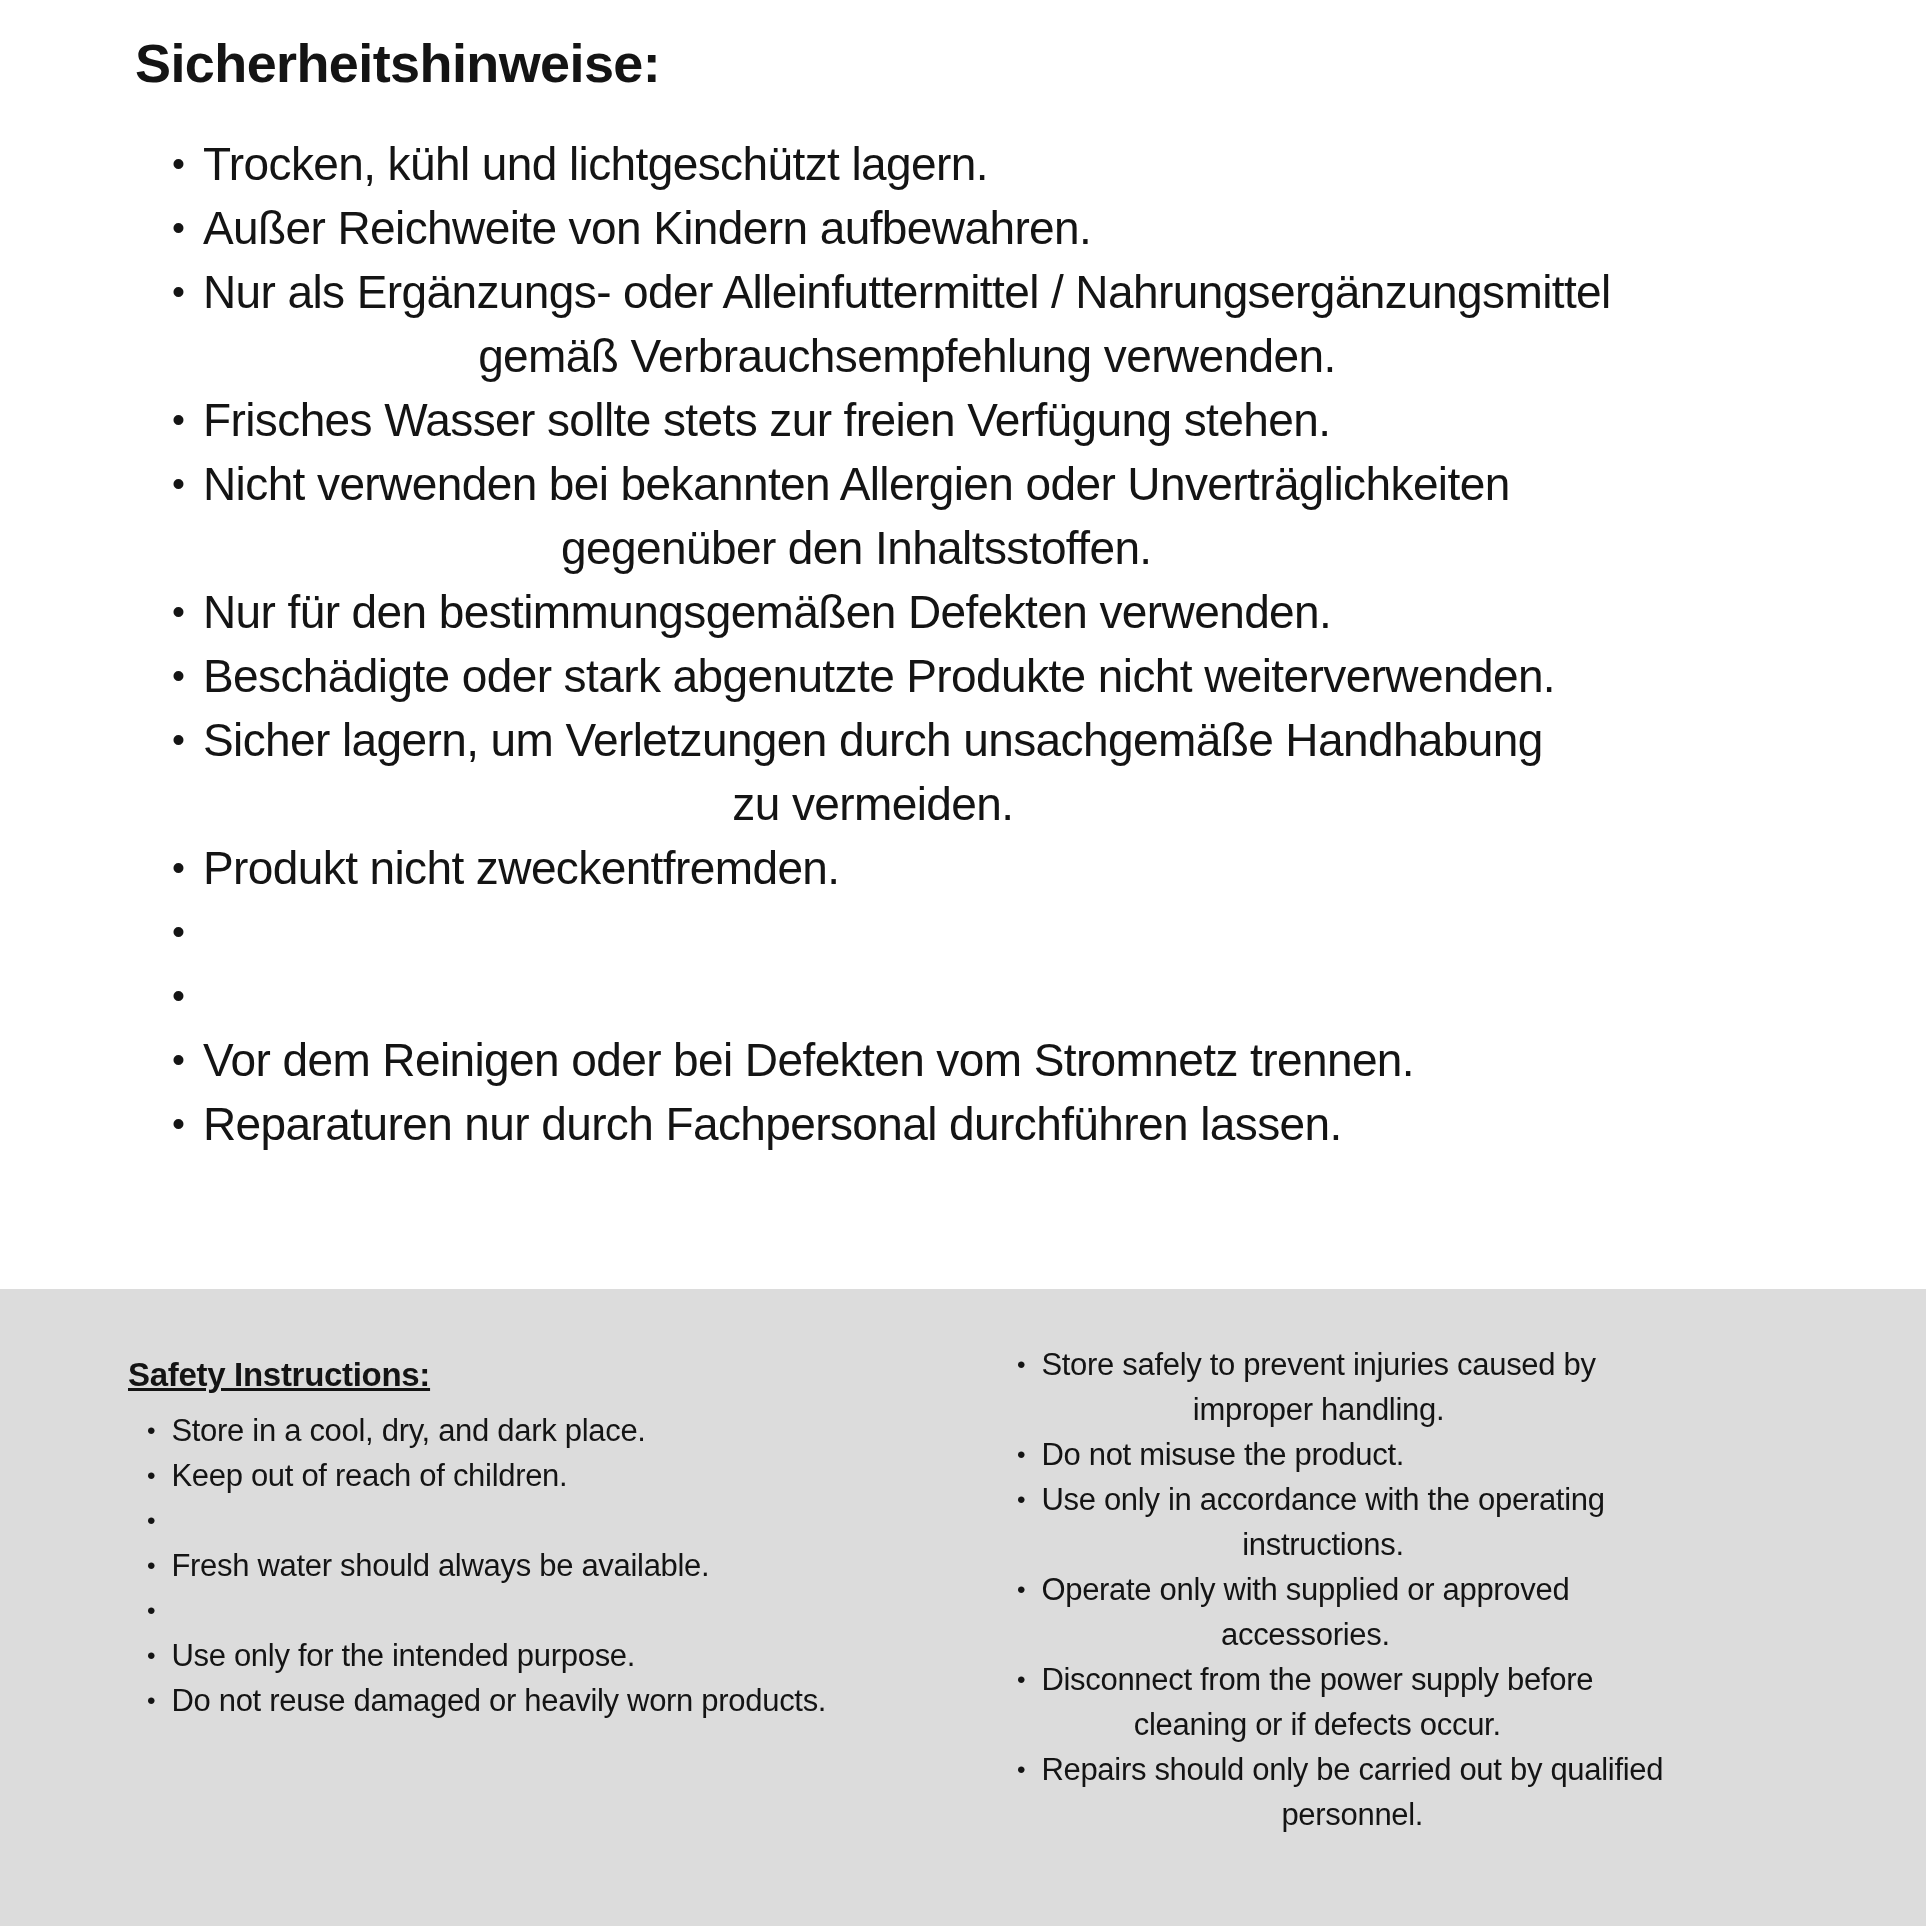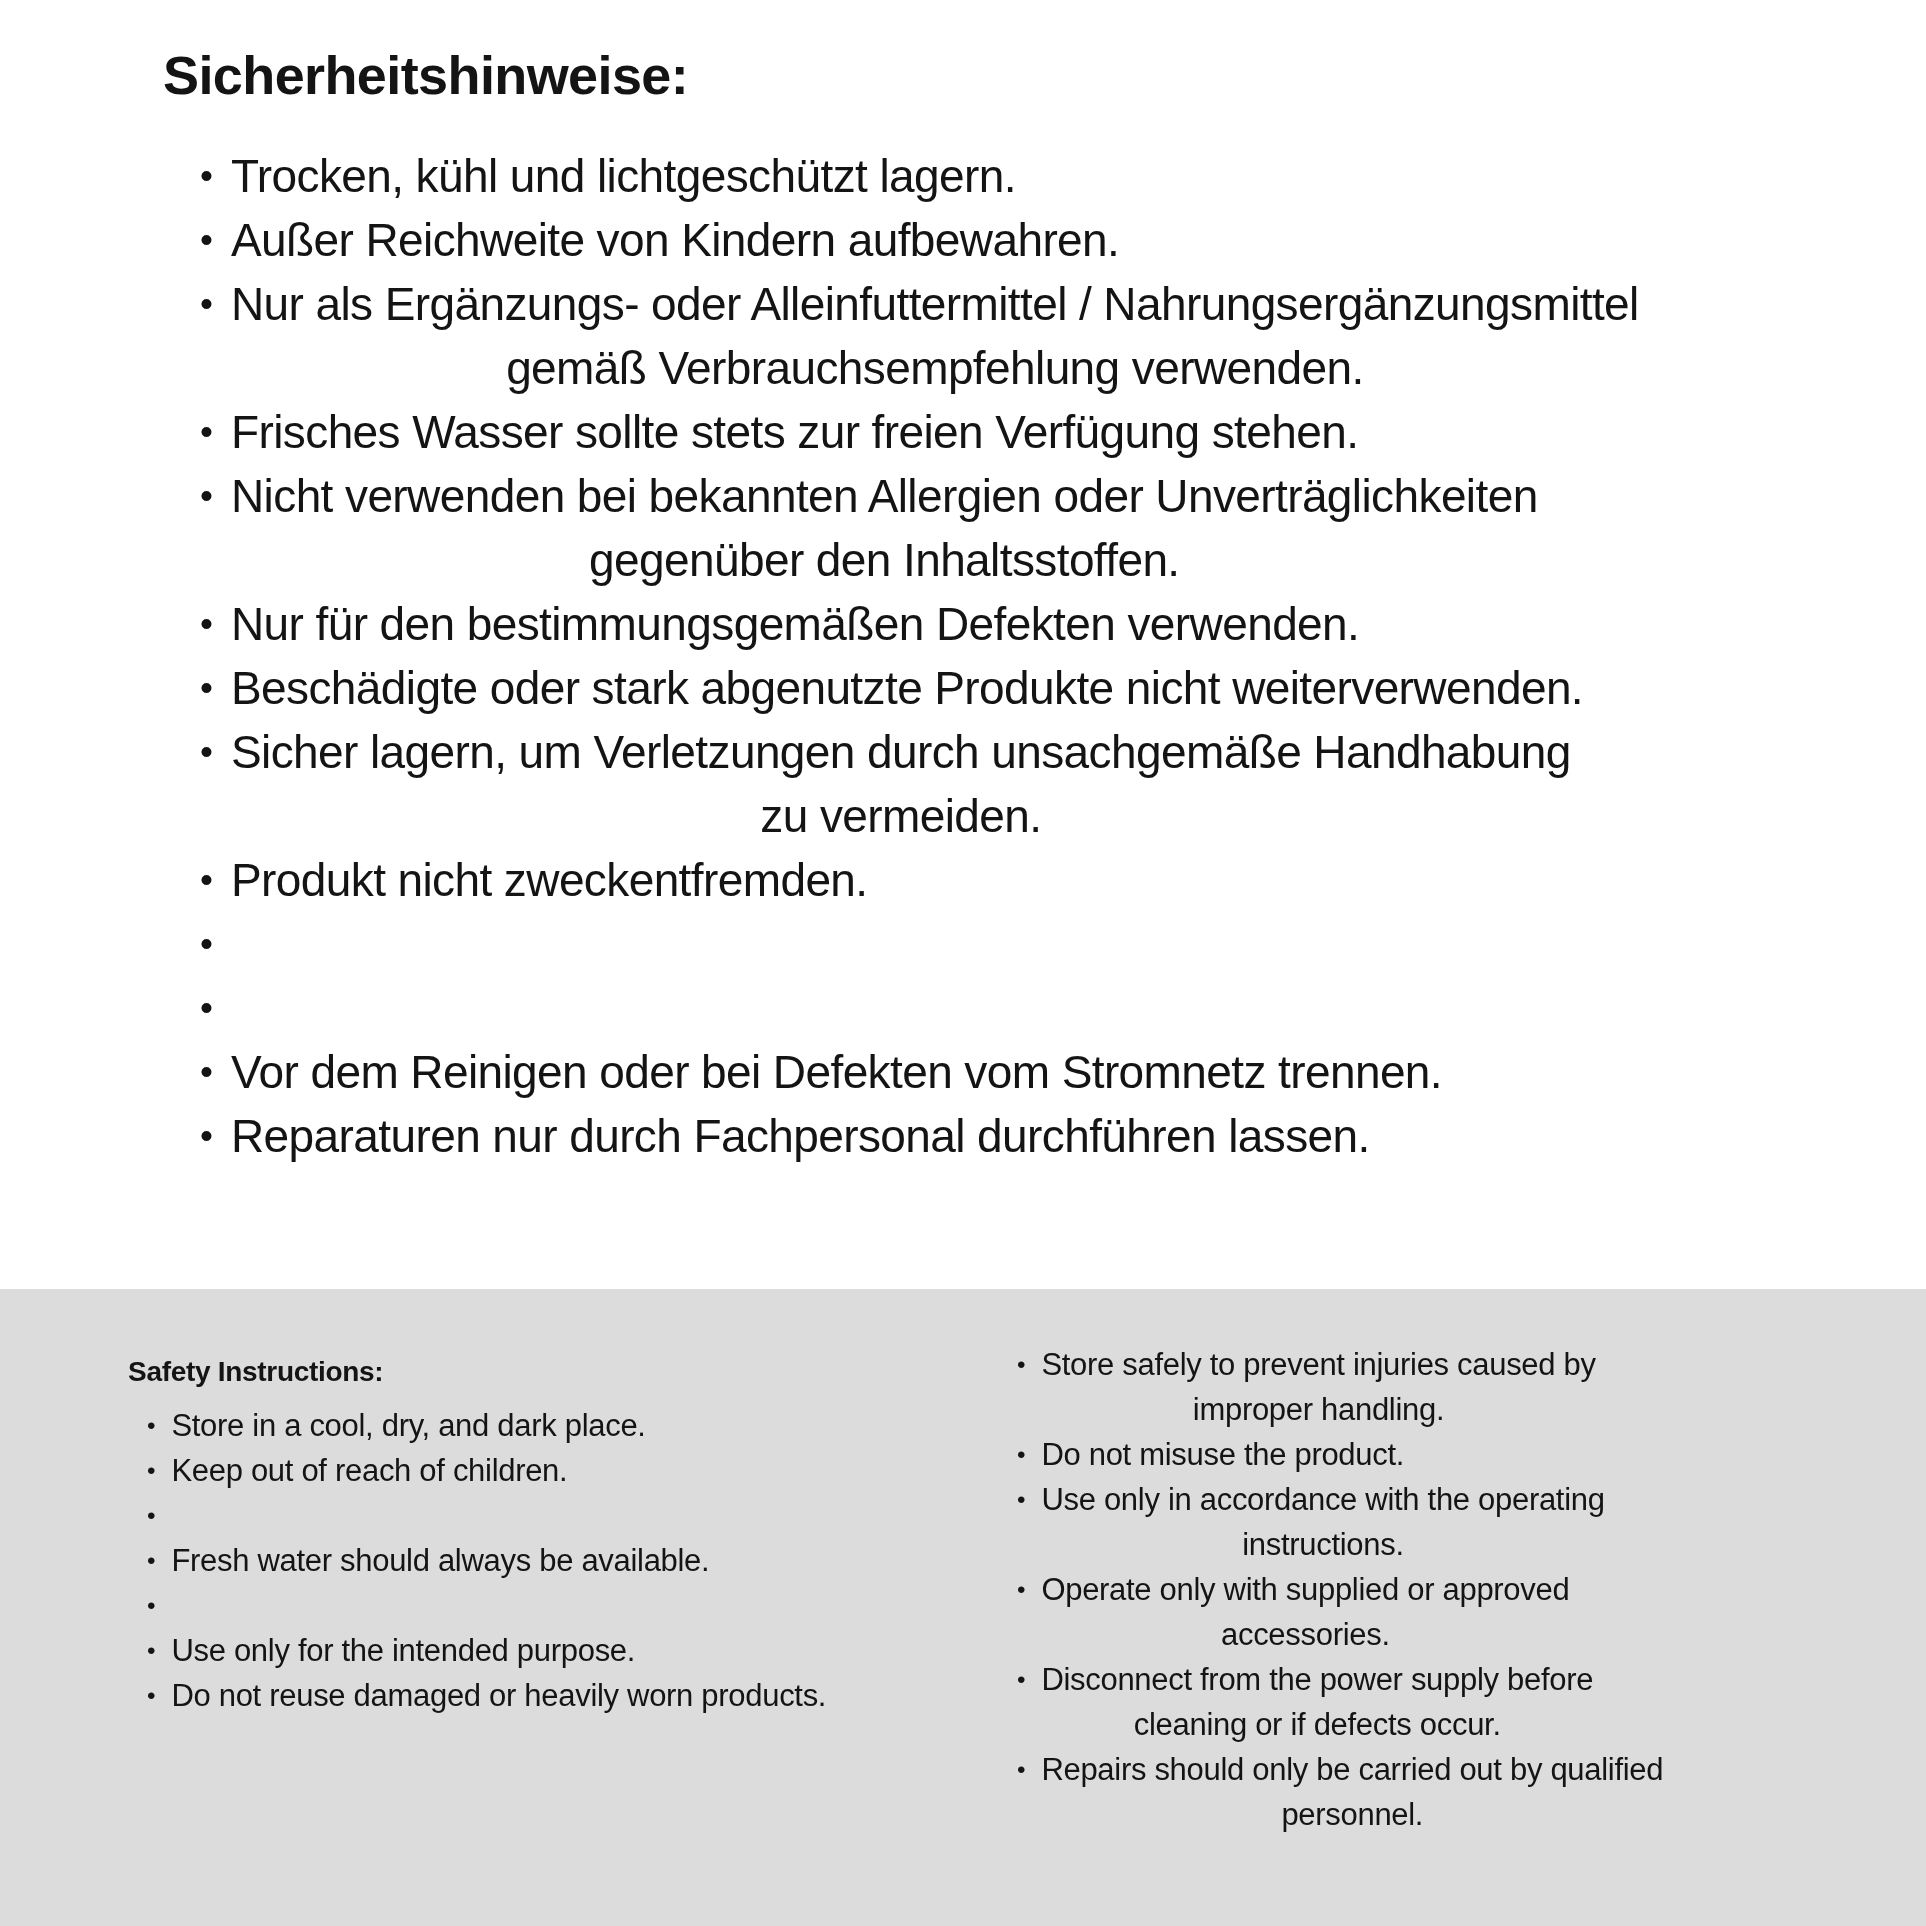--- a/index.html
+++ b/index.html
@@ -9,23 +9,22 @@
     color: var(--fg, #141414);
     font-family: "Liberation Sans", sans-serif;
     overflow: hidden;
   }
   main { width: 1926px; height: 1926px; position: relative; }
 
   
   .section-de {
     box-sizing: border-box;
     height: 1289px;
-    padding: 48px 77px 0 135px;
+    padding: 36px 77px 0 135px;
     background: var(--bg, #ffffff);
-    margin-left: 28px;
   }
   .de-heading {
     font-size: 54px;
     font-weight: 700;
     line-height: 1;
     margin: 0;
     letter-spacing: -0.6px;
   }
   .list { display: block; }
   .de-list {
@@ -43,25 +42,26 @@
   
   .section-en {
     box-sizing: border-box;
     position: relative;
     height: 638px;
     background: var(--section-bg, #dcdcdc);
   }
   .col-left  { position: absolute; left: 128px; top: 69px; width: 841px; }
   .col-right { position: absolute; left: 1017px; top: 53px;  width: 873px; }
   .en-heading {
-    font-size: 28px;
+    font-size: 33px;
     font-weight: 700;
     line-height: 1;
     margin: 0;
     letter-spacing: -0.3px;
+    text-decoration: underline;
   }
   .en-list {
     font-size: 31px;
     line-height: 45px;
     letter-spacing: -0.3px;
   }
   .col-left .en-list { margin-top: 16.7px; margin-left: 19px; }
   .en-list .bullet { flex: none; width: 24.4px; font-size: 24.4px; line-height: 45px; }
 </style>
 </head>

